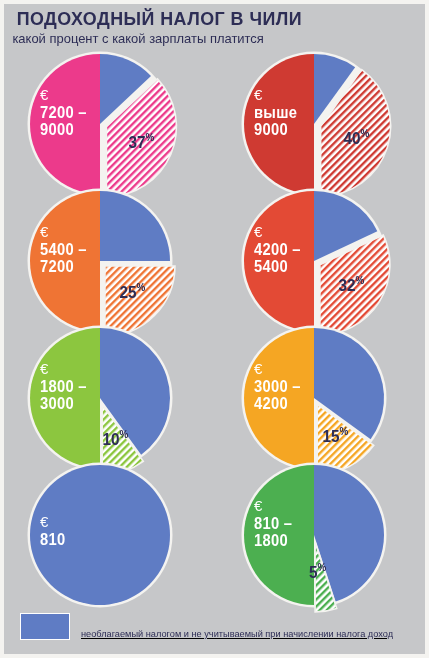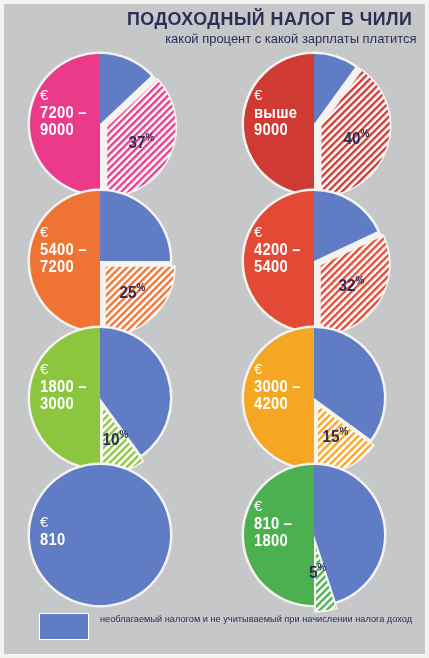--- a/index.html
+++ b/index.html
@@ -15,21 +15,21 @@
     border: 4px solid #f4f3f0;
     box-sizing: border-box;
     overflow: hidden;
     font-family: "Liberation Sans", sans-serif;
   }
 
   
   #header {
     position: absolute;
     top: 4px; left: 0; right: 0;
-    text-align: right;
+    text-align: left;
   }
   #title {
     font-size: 19px;
     font-weight: bold;
     color: #2d2d55;
     letter-spacing: 0.5px;
     line-height: 22px;
     margin: 0;
     text-transform: uppercase;
     transform: scaleX(0.94);
@@ -106,24 +106,25 @@
     transform: scaleX(0.9);
   }
   .pct sup {
     font-size: 11px;
     vertical-align: super;
   }
 
   
   #legend {
     position: absolute;
-    left: 35px;
+    left: 16px;
     bottom: 14px;
     display: flex;
-    align-items: flex-start;
+    align-items: flex-end;
+    text-decoration: underline;
   }
   #legend-swatch {
     width: 50px;
     height: 27px;
     background: #5f7cc4;
     border: 1.5px solid #ffffff;
     box-sizing: border-box;
     flex: 0 0 auto;
   }
   #legend-text {

